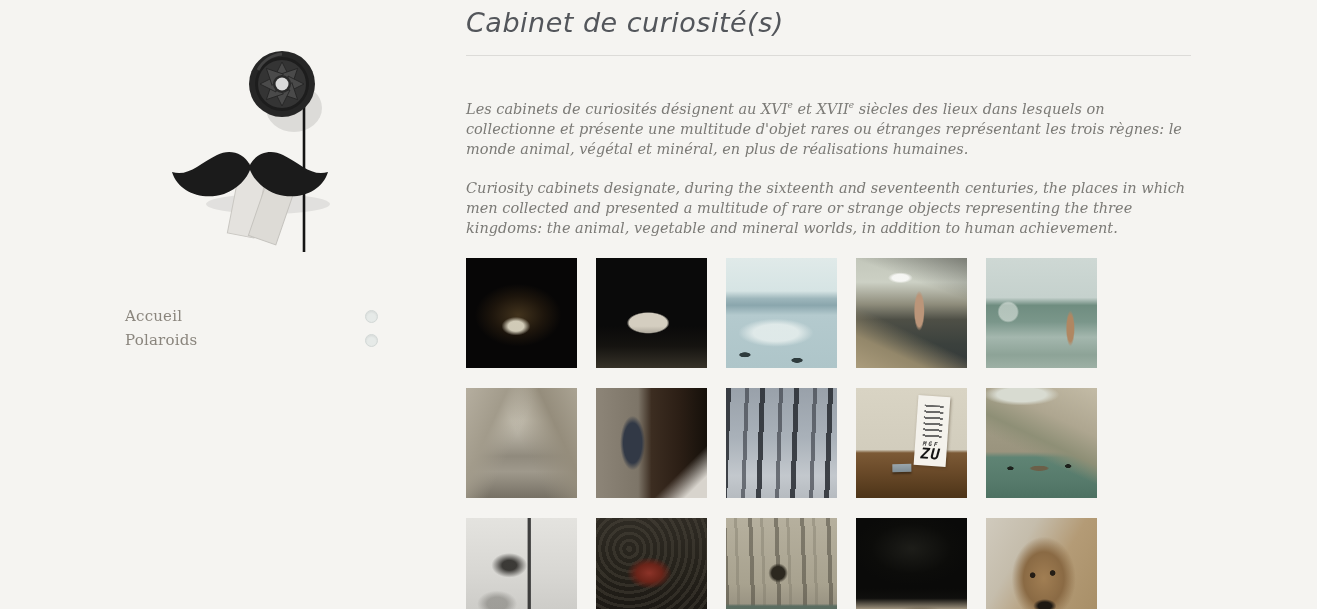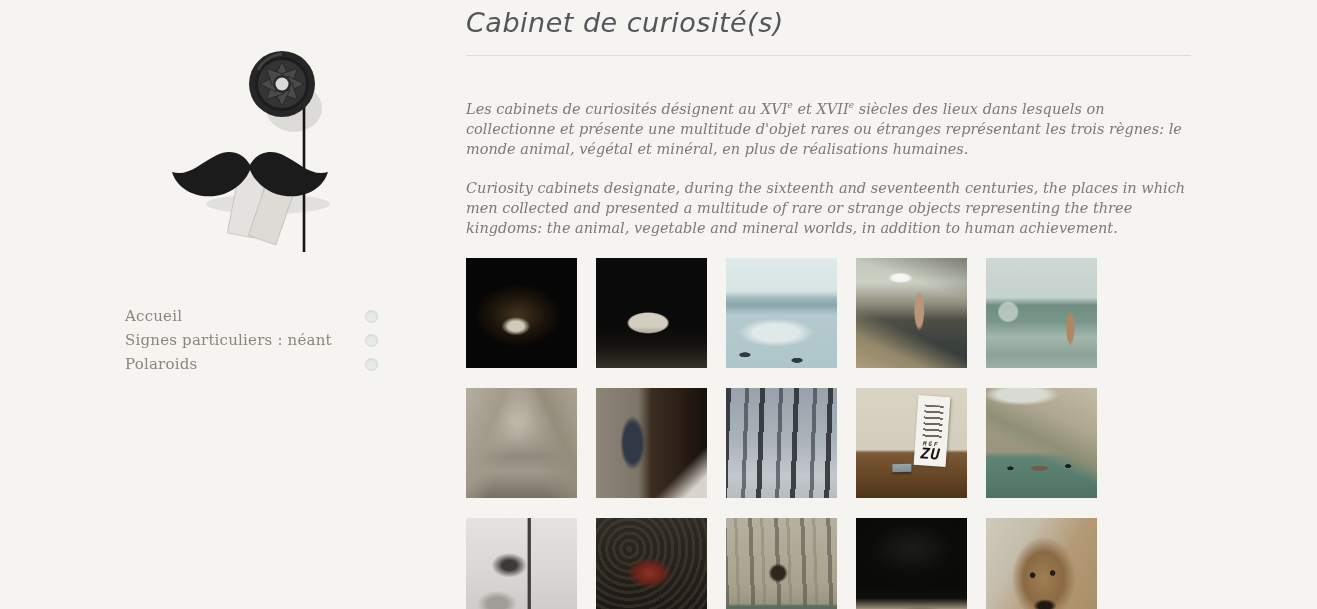--- a/index.html
+++ b/index.html
@@ -192,24 +192,20 @@
       </svg>
     </div>
 
     <nav class="nav">
       <ul>
         <li class="nav-item">
           <span class="nav-label">Accueil</span>
           <span class="dot"></span>
         </li>
         <li class="nav-item">
-          <span class="nav-label">Signes particuliers : néant</span>
-          <span class="dot"></span>
-        </li>
-        <li class="nav-item">
           <span class="nav-label">Polaroids</span>
           <span class="dot"></span>
         </li>
       </ul>
     </nav>
   </aside>
 
   <main class="main">
     <h1 class="page-title">Cabinet de curiosité(s)</h1>
     <hr class="divider">

